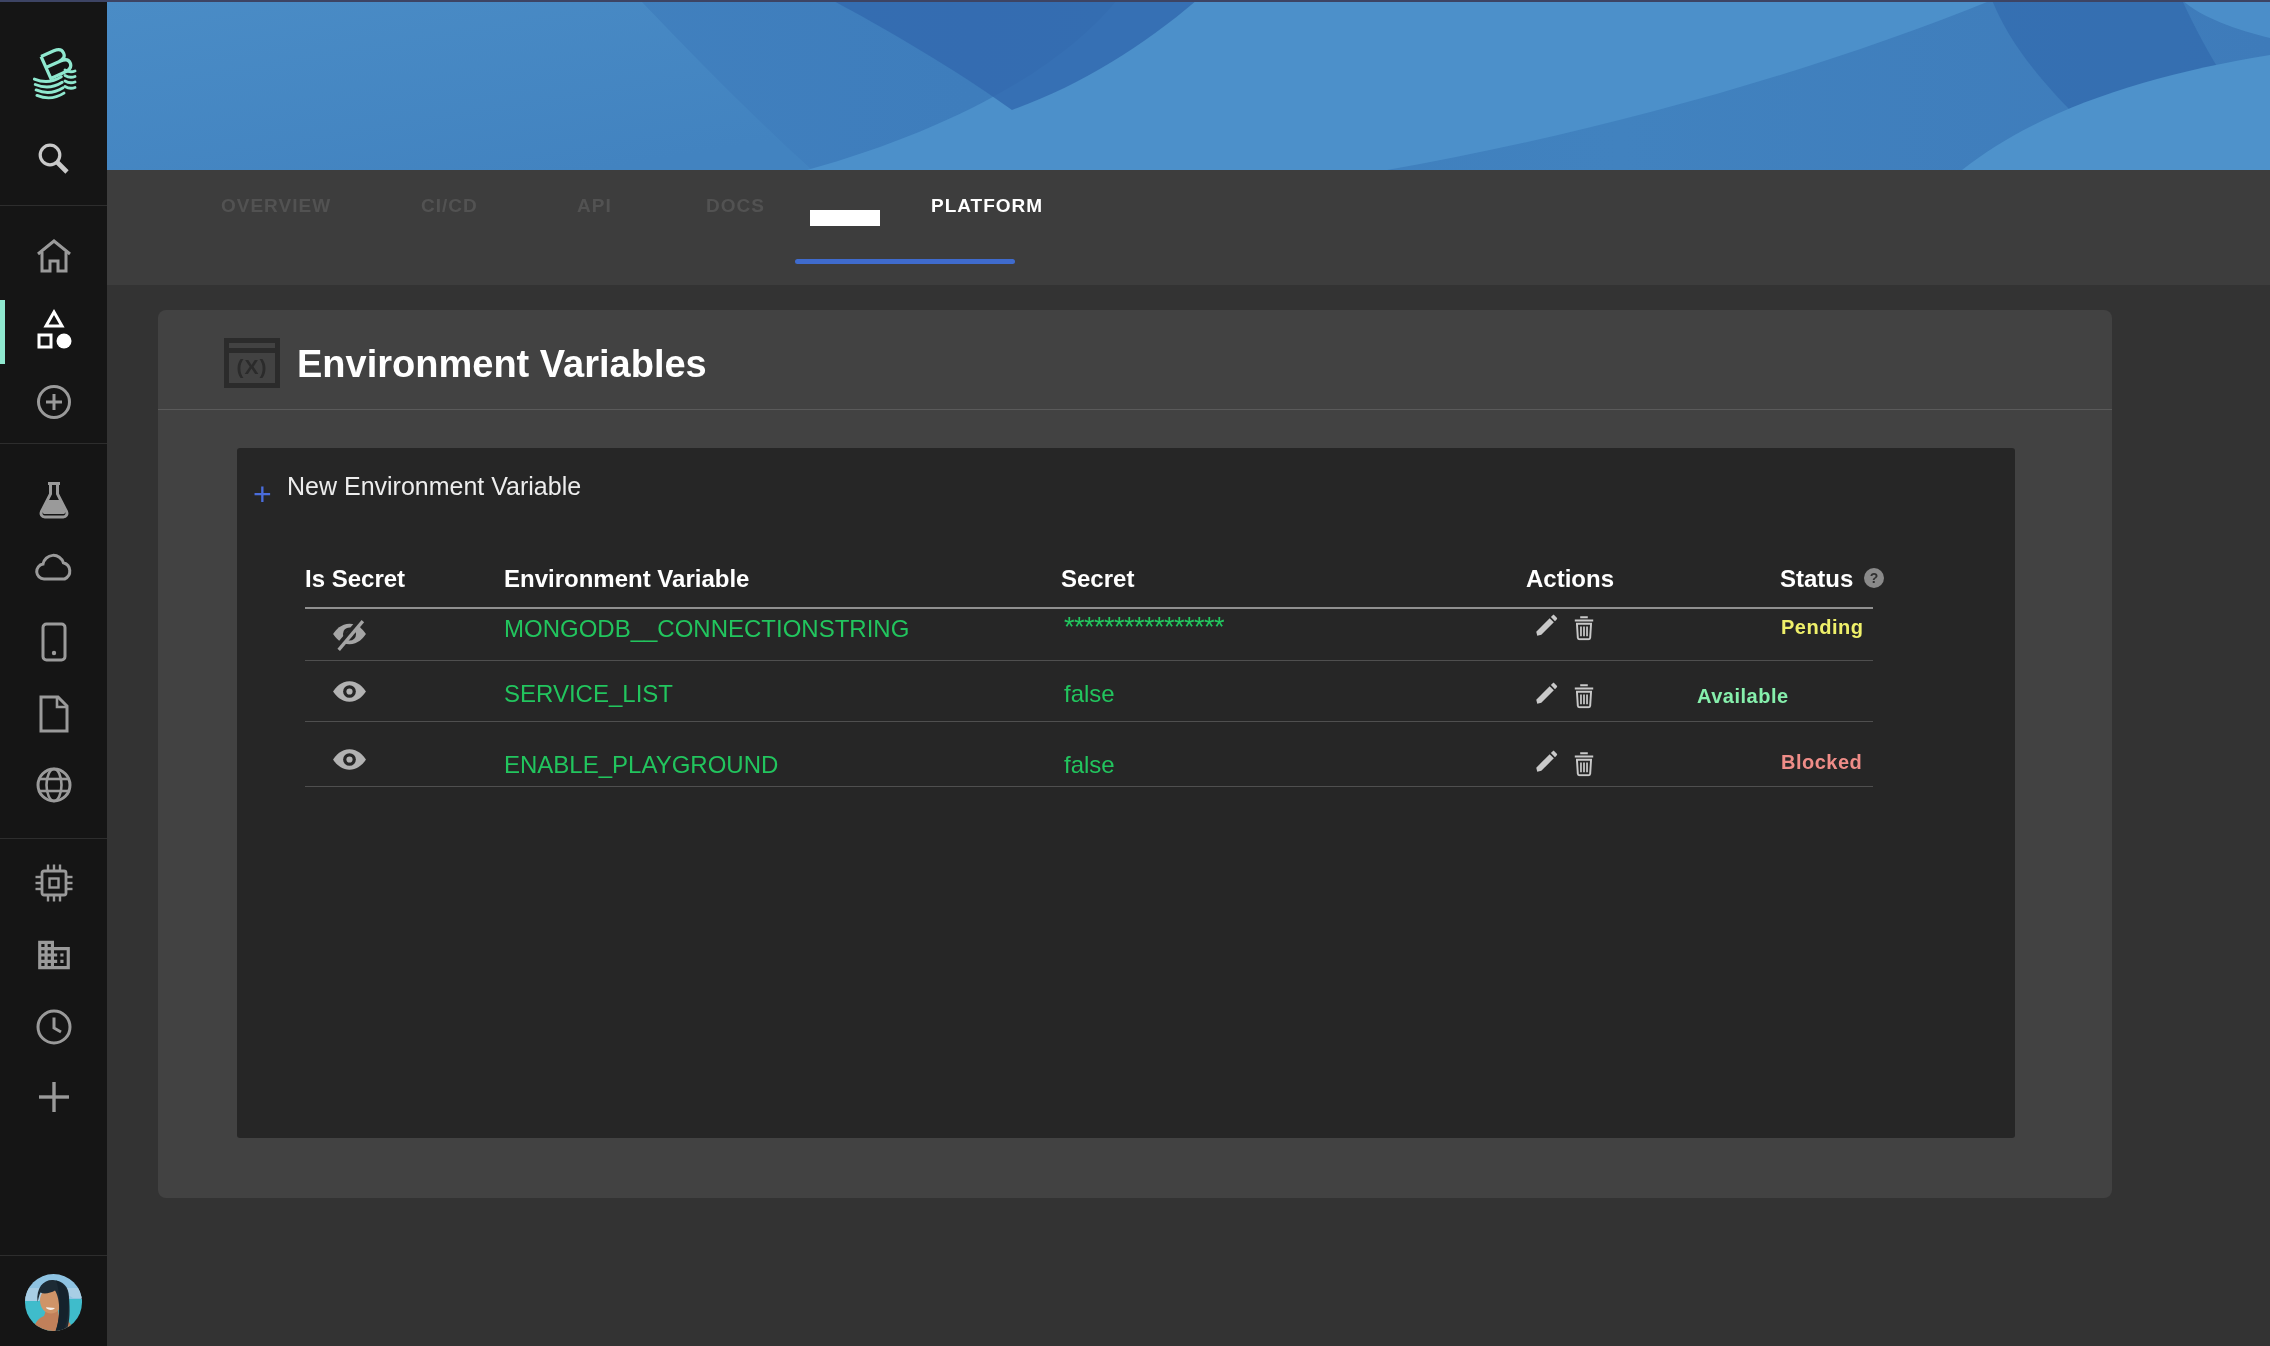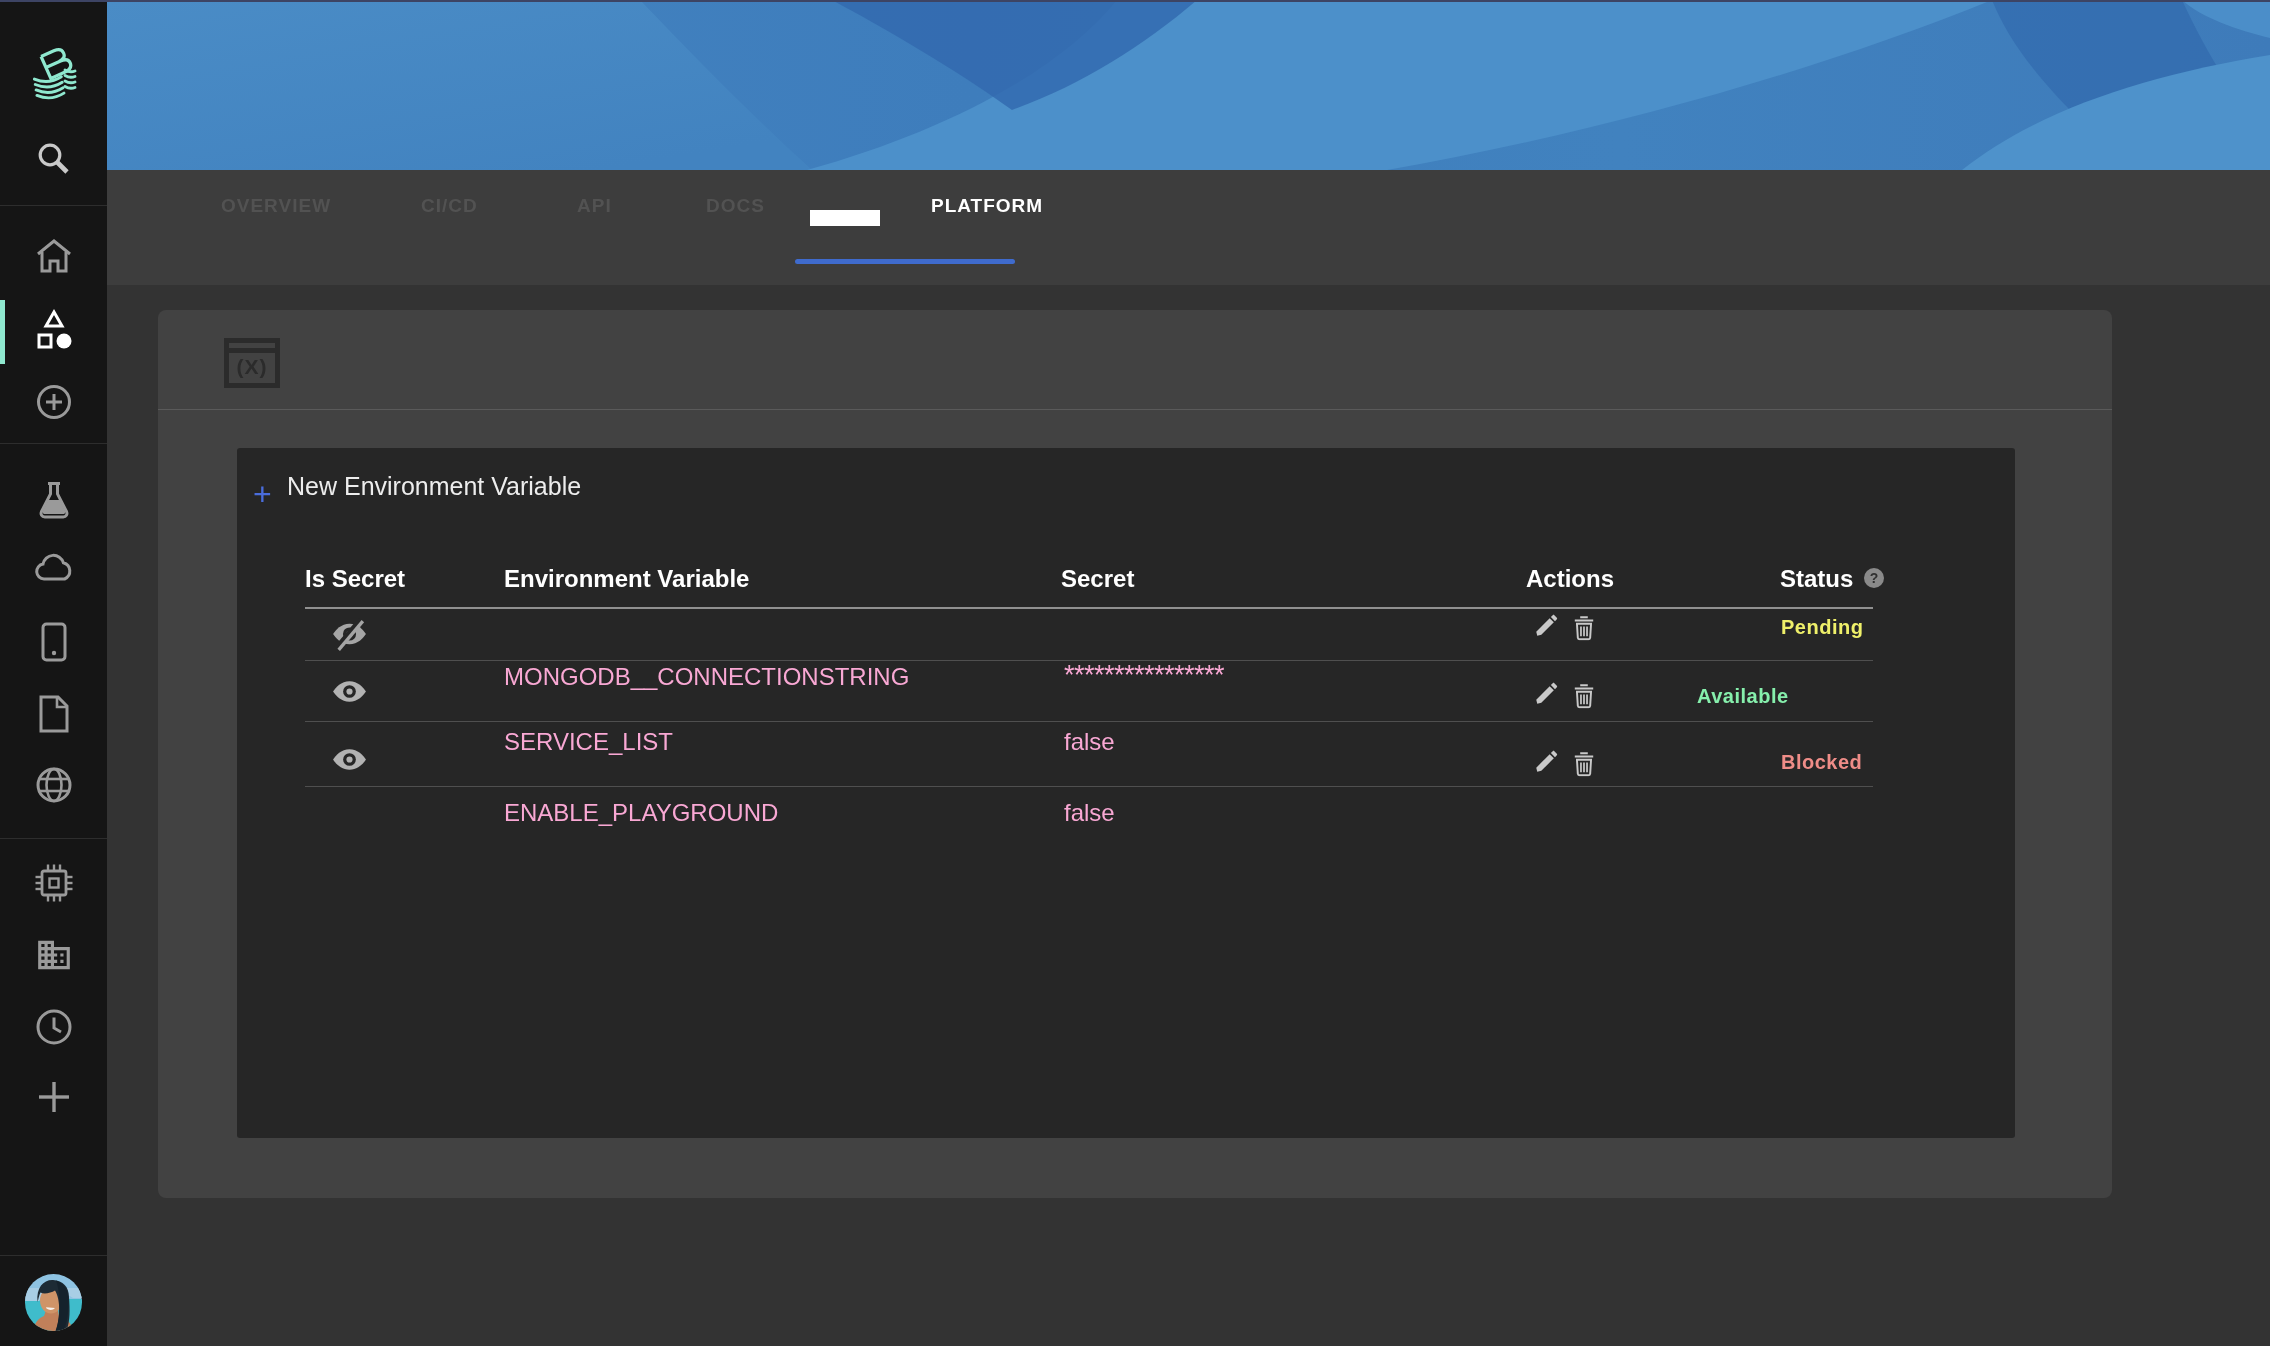--- a/index.html
+++ b/index.html
@@ -23,21 +23,21 @@
   #card{position:absolute;left:158px;top:310px;width:1954px;height:888px;background:#424242;border-radius:8px;}
   #cardhead{position:absolute;left:0;top:0;width:100%;height:99px;border-bottom:1px solid #5a5a5a;}
   #cardtitle{position:absolute;left:139px;top:33px;font-size:38px;font-weight:bold;color:#ffffff;}
   #cardicon{position:absolute;left:66px;top:28px;}
   
   #panel{position:absolute;left:79px;top:138px;width:1778px;height:690px;background:#262626;border-radius:3px;}
   #newvar{position:absolute;left:50px;top:24px;font-size:25px;color:#ededed;}
   #plusblue{position:absolute;left:16px;top:28px;font-size:32px;font-weight:300;color:#4a6ddc;}
   .th{position:absolute;top:117px;font-size:24px;font-weight:bold;color:#ffffff;}
   .rowline{position:absolute;left:68px;width:1568px;background:#4f4f4f;height:1px;}
-  .cell{position:absolute;font-size:24px;color:#f9a8d4;margin-top:48px;}
+  .cell{position:absolute;font-size:24px;color:#22c55e;}
   .status{position:absolute;font-size:20px;font-weight:bold;letter-spacing:0.5px;}
   .icab{position:absolute;}
 </style>
 </head>
 <body>
 
 <div id="topstrip"></div>
 
 <svg width="0" height="0" style="position:absolute">
   <defs>
@@ -104,20 +104,21 @@
 
 <div id="card">
   <div id="cardhead">
     <div id="cardicon">
       <svg width="56" height="50" viewBox="0 0 56 50">
         <rect x="2.5" y="2.5" width="51" height="45" fill="none" stroke="#2b2b2b" stroke-width="5"></rect>
         <rect x="5" y="10" width="46" height="5" fill="#2b2b2b"></rect>
         <text x="28" y="36" font-family="Liberation Sans, sans-serif" font-size="21" font-weight="bold" fill="#2b2b2b" text-anchor="middle" letter-spacing="1">(X)</text>
       </svg>
     </div>
+    <div id="cardtitle">Environment Variables</div>
   </div>
   <div id="panel">
     <div id="plusblue">+</div>
     <div id="newvar">New Environment Variable</div>
     <div class="th" style="left:68px">Is Secret</div>
     <div class="th" style="left:267px">Environment Variable</div>
     <div class="th" style="left:824px">Secret</div>
     <div class="th" style="left:1289px">Actions</div>
     <div class="th" style="left:1543px">Status</div>
     <div class="icab" id="qmark" style="left:1627px;top:120px">

